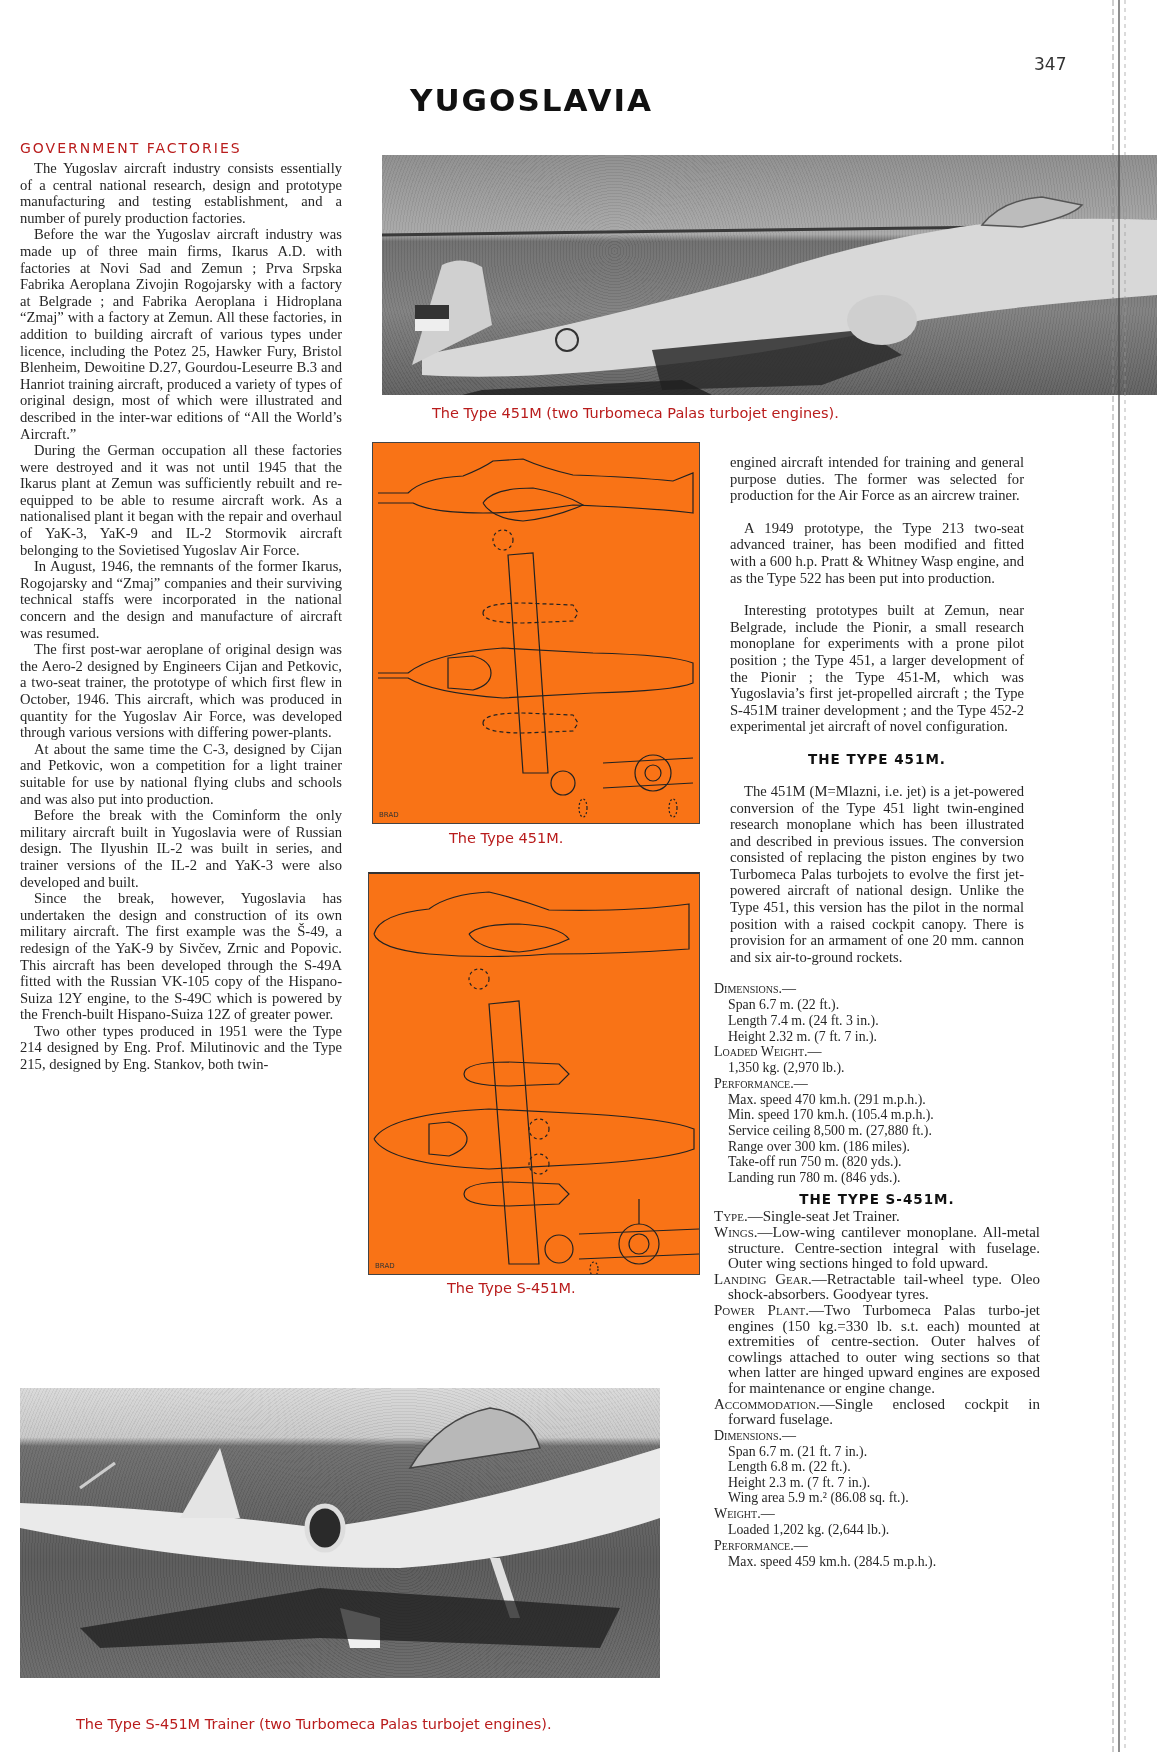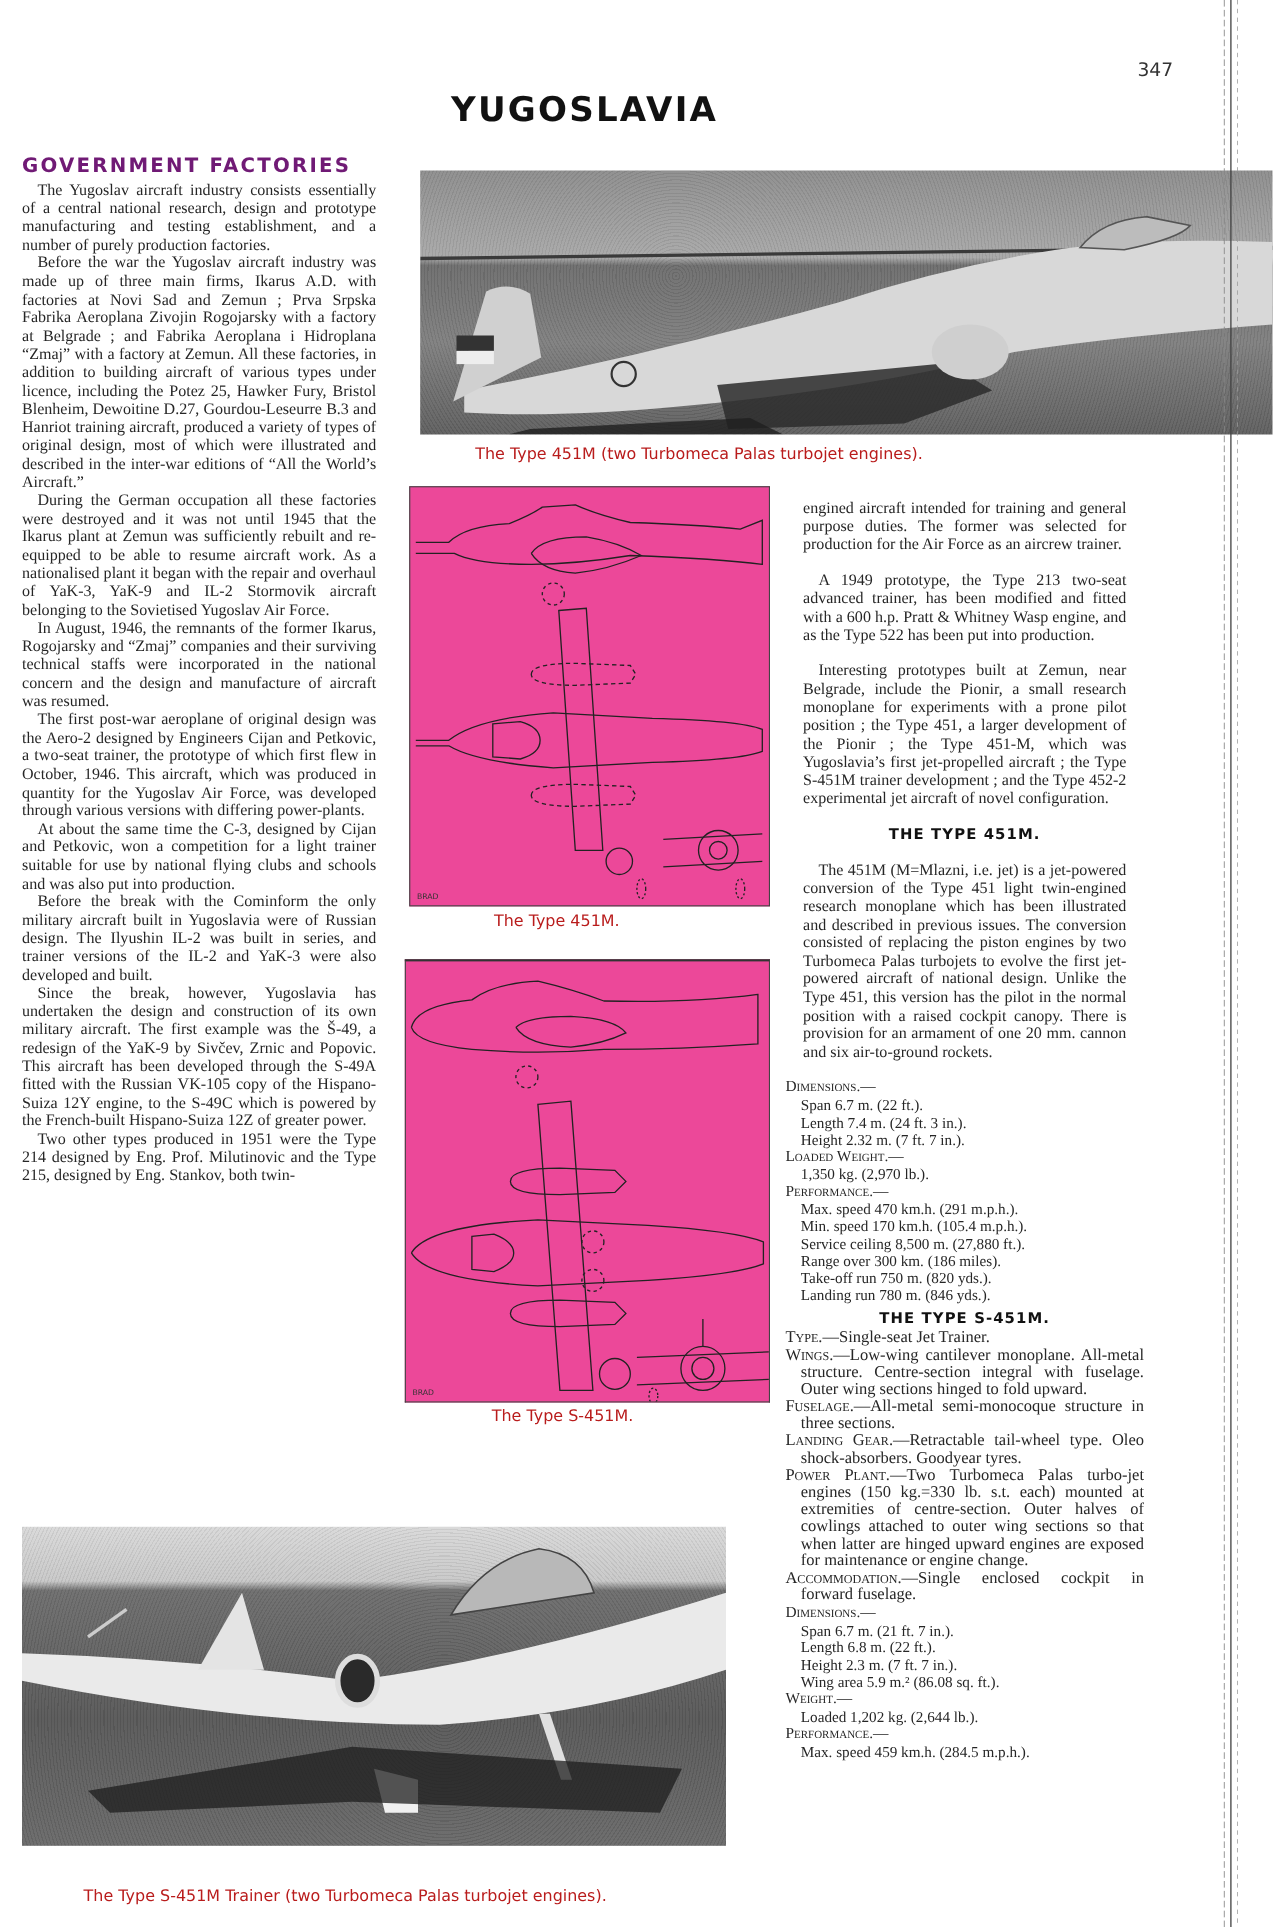--- a/index.html
+++ b/index.html
@@ -5,21 +5,21 @@
   html, body { margin: 0; padding: 0; background: #ffffff; }
   body { width: 1157px; height: 1752px; position: relative; overflow: hidden; color: #1a1a1a; }
   .serif { font-family: "Liberation Serif", "DejaVu Serif", serif; }
   .sans { font-family: "DejaVu Sans", "Liberation Sans", sans-serif; }
 
   #page-number { position: absolute; left: 1034px; top: 54px; font-size: 17px; color: #333; }
   #page-title { position: absolute; left: 410px; top: 82px; font-size: 31px; font-weight: bold; letter-spacing: 2px; color: #111; }
 
   
   #left-col { position: absolute; left: 20px; top: 140px; width: 322px; }
-  #section-heading { font-size: 18px; font-weight: bold; letter-spacing: 2px; margin: 0 0 4px 0; white-space: nowrap; color: #701a75; }
+  #section-heading { font-size: 14px; font-weight: normal; letter-spacing: 2px; margin: 0 0 4px 0; white-space: nowrap; color: #b91c1c; }
   .body-text p { margin: 0; text-indent: 14px; text-align: justify; font-size: 14.6px; line-height: 16.6px; color: #262626; }
 
   
   #right-col { position: absolute; left: 714px; top: 438px; width: 326px; }
   #right-col p { margin: 16px; text-indent: 14px; text-align: justify; font-size: 14.6px; line-height: 16.6px; color: #262626; }
   .subhead { text-align: center; font-weight: bold; font-size: 13.5px; letter-spacing: 1px; margin: 6px 0 2px 0; color: #111; }
   .spec-head { font-variant: small-caps; font-size: 14px; line-height: 16px; color: #262626; }
   .spec-line { padding-left: 14px; font-size: 13.8px; line-height: 15.6px; color: #262626; }
   .spec-entry { font-size: 15px; line-height: 15.6px; color: #262626; text-align: justify; padding-left: 14px; text-indent: -14px; }
   .spec-entry .k { font-variant: small-caps; }
@@ -33,21 +33,21 @@
   #photo-s451m { left: 20px; top: 1388px; width: 640px; height: 290px;
     background:
       repeating-radial-gradient(circle at 60% 60%, rgba(0,0,0,0.06) 0 1px, rgba(255,255,255,0.03) 1px 3px),
       linear-gradient(180deg, #d9d9d9 0%, #c8c8c8 17%, #6e6e6e 20%, #595959 60%, #6a6a6a 100%); }
   .caption { position: absolute; font-size: 14.5px; color: #b91c1c; white-space: nowrap; }
   #caption-451m { left: 432px; top: 405px; }
   #caption-type451m { left: 449px; top: 830px; }
   #caption-s451m-drawing { left: 447px; top: 1280px; }
   #caption-s451m-photo { left: 76px; top: 1678px; margin-top: 38px; }
 
-  .drawing-box { position: absolute; border: 1px solid #444; background: #ec4899; }
+  .drawing-box { position: absolute; border: 1px solid #444; background: #f97316; }
   #drawing-451m { left: 372px; top: 442px; width: 326px; height: 380px; }
   #drawing-s451m { left: 368px; top: 872px; width: 330px; height: 400px; border-top: 2px solid #333; }
   .draw-credit { position: absolute; left: 6px; bottom: 4px; font-size: 7px; color: #333; }
 
   #edge-lines { position: absolute; left: 1105px; top: 0; width: 30px; height: 1752px; }
 </style>
 </head>
 <body>
 
 <div id="page-number" class="sans">347</div>
@@ -165,21 +165,20 @@
       <div class="spec-line">Service ceiling 8,500 m. (27,880 ft.).</div>
       <div class="spec-line">Range over 300 km. (186 miles).</div>
       <div class="spec-line">Take-off run 750 m. (820 yds.).</div>
       <div class="spec-line">Landing run 780 m. (846 yds.).</div>
     </div>
 
   <div class="subhead sans">THE TYPE S-451M.</div>
   <div id="entries-s451m">
       <div class="spec-entry"><span class="k">Type.</span><span>—Single-seat Jet Trainer.</span></div>
       <div class="spec-entry"><span class="k">Wings.</span><span>—Low-wing cantilever monoplane. All-metal structure. Centre-section integral with fuselage. Outer wing sections hinged to fold upward.</span></div>
-      <div class="spec-entry"><span class="k">Fuselage.</span><span>—All-metal semi-monocoque structure in three sections.</span></div>
       <div class="spec-entry"><span class="k">Landing Gear.</span><span>—Retractable tail-wheel type. Oleo shock-absorbers. Goodyear tyres.</span></div>
       <div class="spec-entry"><span class="k">Power Plant.</span><span>—Two Turbomeca Palas turbo-jet engines (150 kg.=330 lb. s.t. each) mounted at extremities of centre-section. Outer halves of cowlings attached to outer wing sections so that when latter are hinged upward engines are exposed for maintenance or engine change.</span></div>
       <div class="spec-entry"><span class="k">Accommodation.</span><span>—Single enclosed cockpit in forward fuselage.</span></div>
     </div>
   <div id="specs-s451m">
       <div class="spec-head">Dimensions.—</div>
       <div class="spec-line">Span 6.7 m. (21 ft. 7 in.).</div>
       <div class="spec-line">Length 6.8 m. (22 ft.).</div>
       <div class="spec-line">Height 2.3 m. (7 ft. 7 in.).</div>
       <div class="spec-line">Wing area 5.9 m.² (86.08 sq. ft.).</div>

